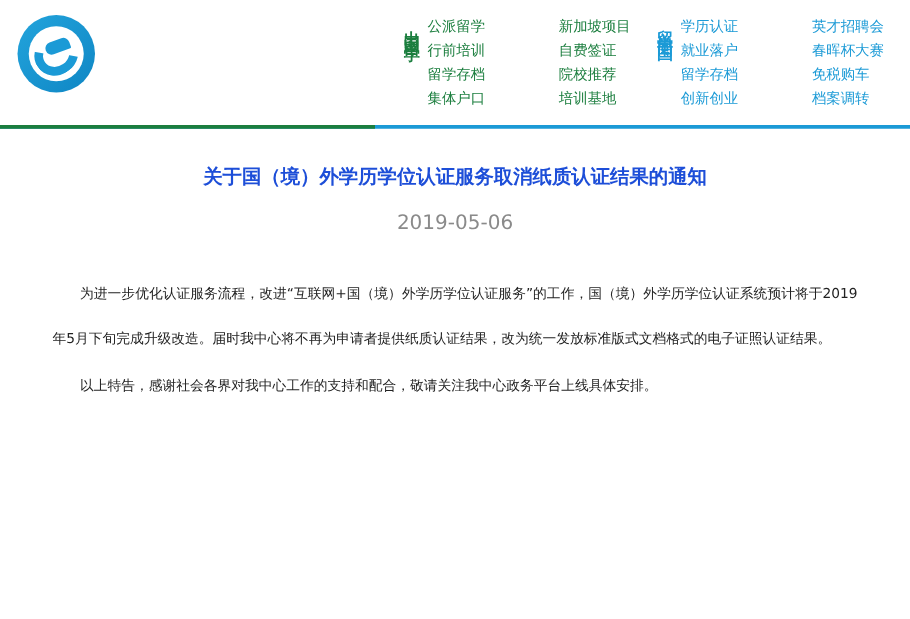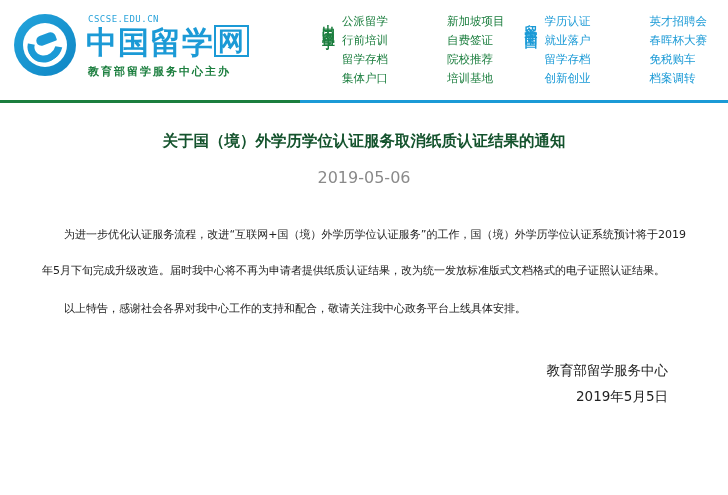--- a/index.html
+++ b/index.html
@@ -173,24 +173,24 @@
 
   
   .doc {
     padding: 24px 42px 0 42px;
     box-sizing: border-box;
   }
   .doc-title {
     text-align: center;
     font-size: 15.5px;
     font-weight: bold;
-    color: #14532d;
+    color: #1d4ed8;
     line-height: 24px;
     margin-top: 6px;
-    font-family: Liberation Mono, monospace;
+    font-family: Liberation Serif, serif;
   }
   .doc-date {
     text-align: center;
     font-size: 16px;
     color: #8a8a8a;
     margin-top: 14px;
   }
   .doc-body {
     margin-top: 30px;
   }
@@ -223,27 +223,20 @@
 
 <div class="page">
 
   <div class="header">
 
     <div class="brand">
       <div class="logo-mark">
         <div class="ring"></div>
         <div class="swoosh"></div>
         <div class="leaf"></div>
-      </div>
-      <div class="brand-texts">
-        <div class="brand-url">CSCSE.EDU.CN</div>
-        <div class="brand-title">
-          <span>中国留学</span><span class="last">网</span>
-        </div>
-        <div class="brand-sub">教育部留学服务中心主办</div>
       </div>
     </div>
 
     <div class="navgroup">
       <div class="vlabel">出国留学</div>
       <div class="navcols">
         <div class="navcol">
           <span class="navitem">公派留学</span>
           <span class="navitem">行前培训</span>
           <span class="navitem">留学存档</span>
@@ -283,20 +276,16 @@
 
   <div class="doc">
     <div class="doc-title">关于国（境）外学历学位认证服务取消纸质认证结果的通知</div>
     <div class="doc-date">2019-05-06</div>
 
     <div class="doc-body">
       <p>为进一步优化认证服务流程，改进“互联网+国（境）外学历学位认证服务”的工作，国（境）外学历学位认证系统预计将于2019年5月下旬完成升级改造。届时我中心将不再为申请者提供纸质认证结果，改为统一发放标准版式文档格式的电子证照认证结果。</p>
       <p>以上特告，感谢社会各界对我中心工作的支持和配合，敬请关注我中心政务平台上线具体安排。</p>
     </div>
 
-    <div class="sign">
-      <div>教育部留学服务中心</div>
-      <div>2019年5月5日</div>
-    </div>
   </div>
 
   <div class="footer-bar"></div>
 </div>
 
 </body></html>

